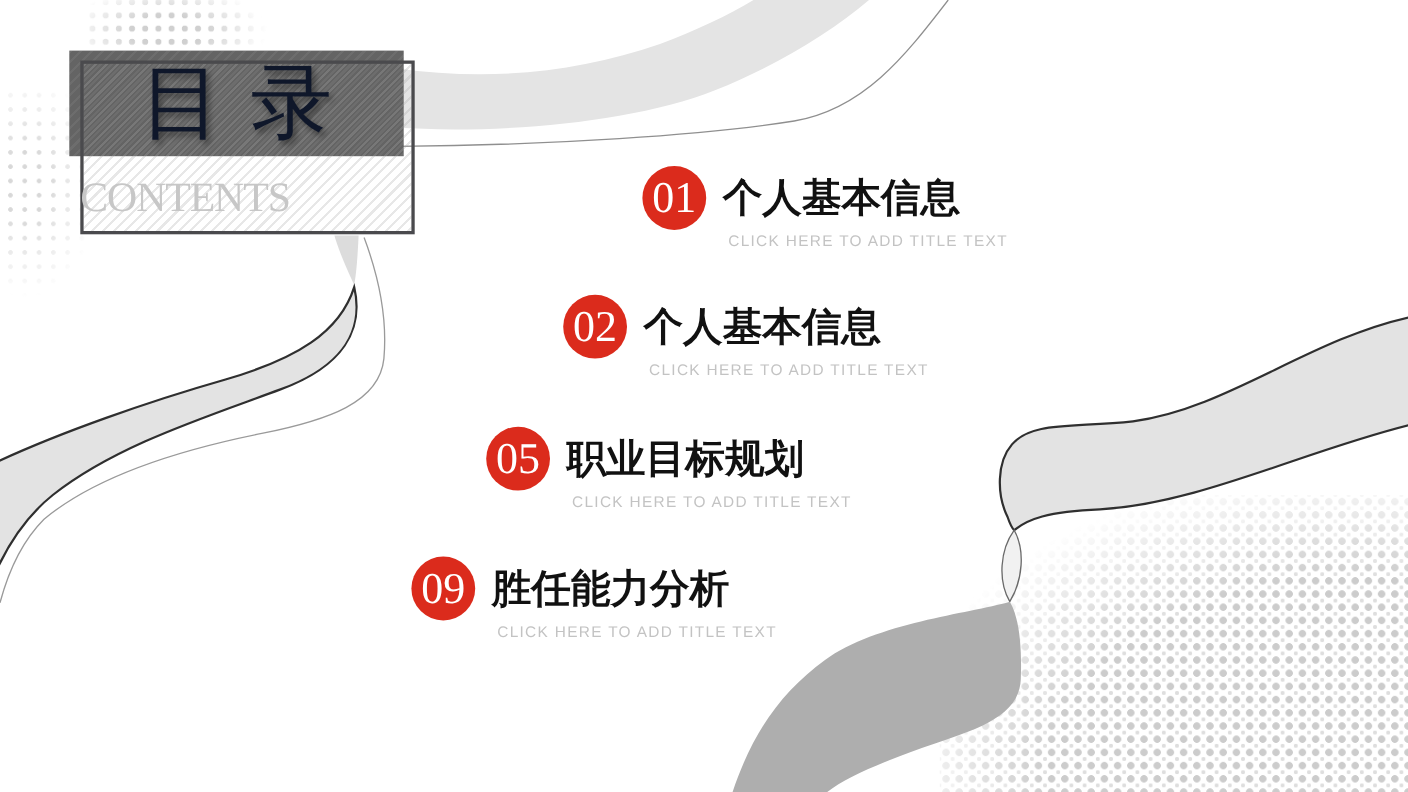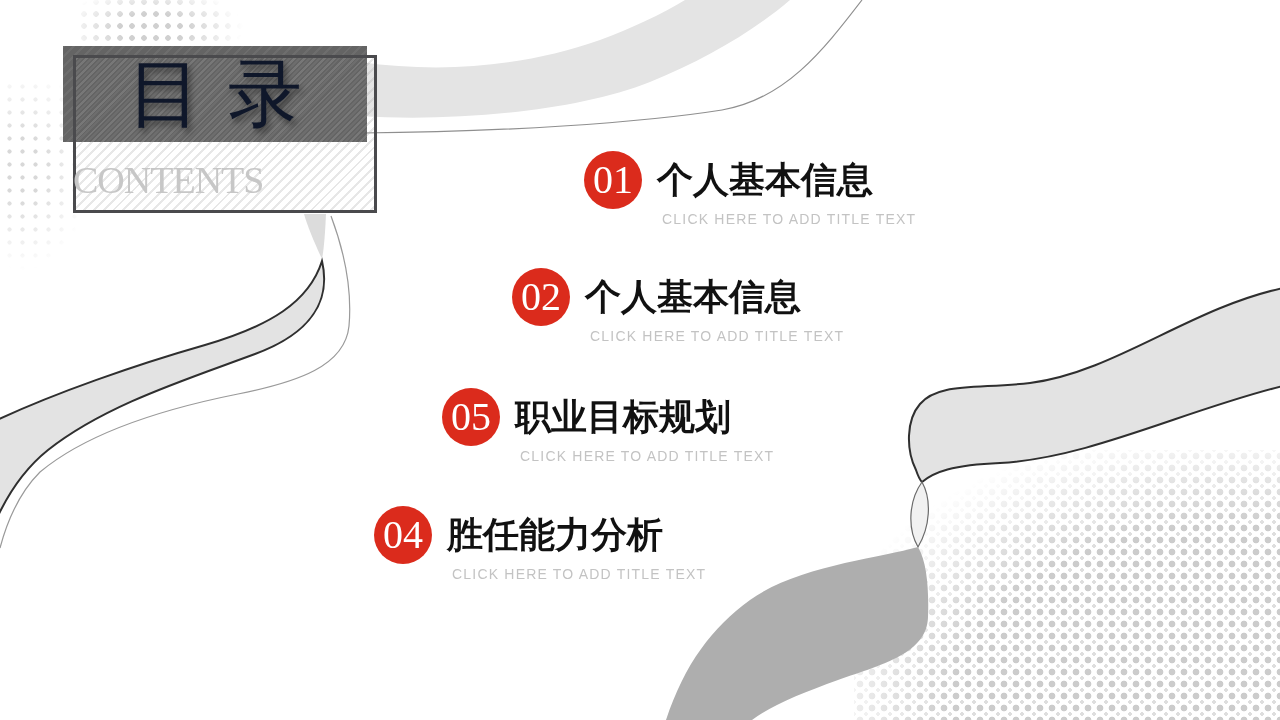--- a/index.html
+++ b/index.html
@@ -150,20 +150,20 @@
 
   <div class="toc-row row3">
     <div class="badge">05</div>
     <div class="row-text">
       <div class="row-title">职业目标规划</div>
       <div class="row-sub">CLICK HERE TO ADD TITLE TEXT</div>
     </div>
   </div>
 
   <div class="toc-row row4">
-    <div class="badge">04</div>
+    <div class="badge">09</div>
     <div class="row-text">
       <div class="row-title">胜任能力分析</div>
       <div class="row-sub">CLICK HERE TO ADD TITLE TEXT</div>
     </div>
   </div>
 
 </div>
 
 </body></html>

